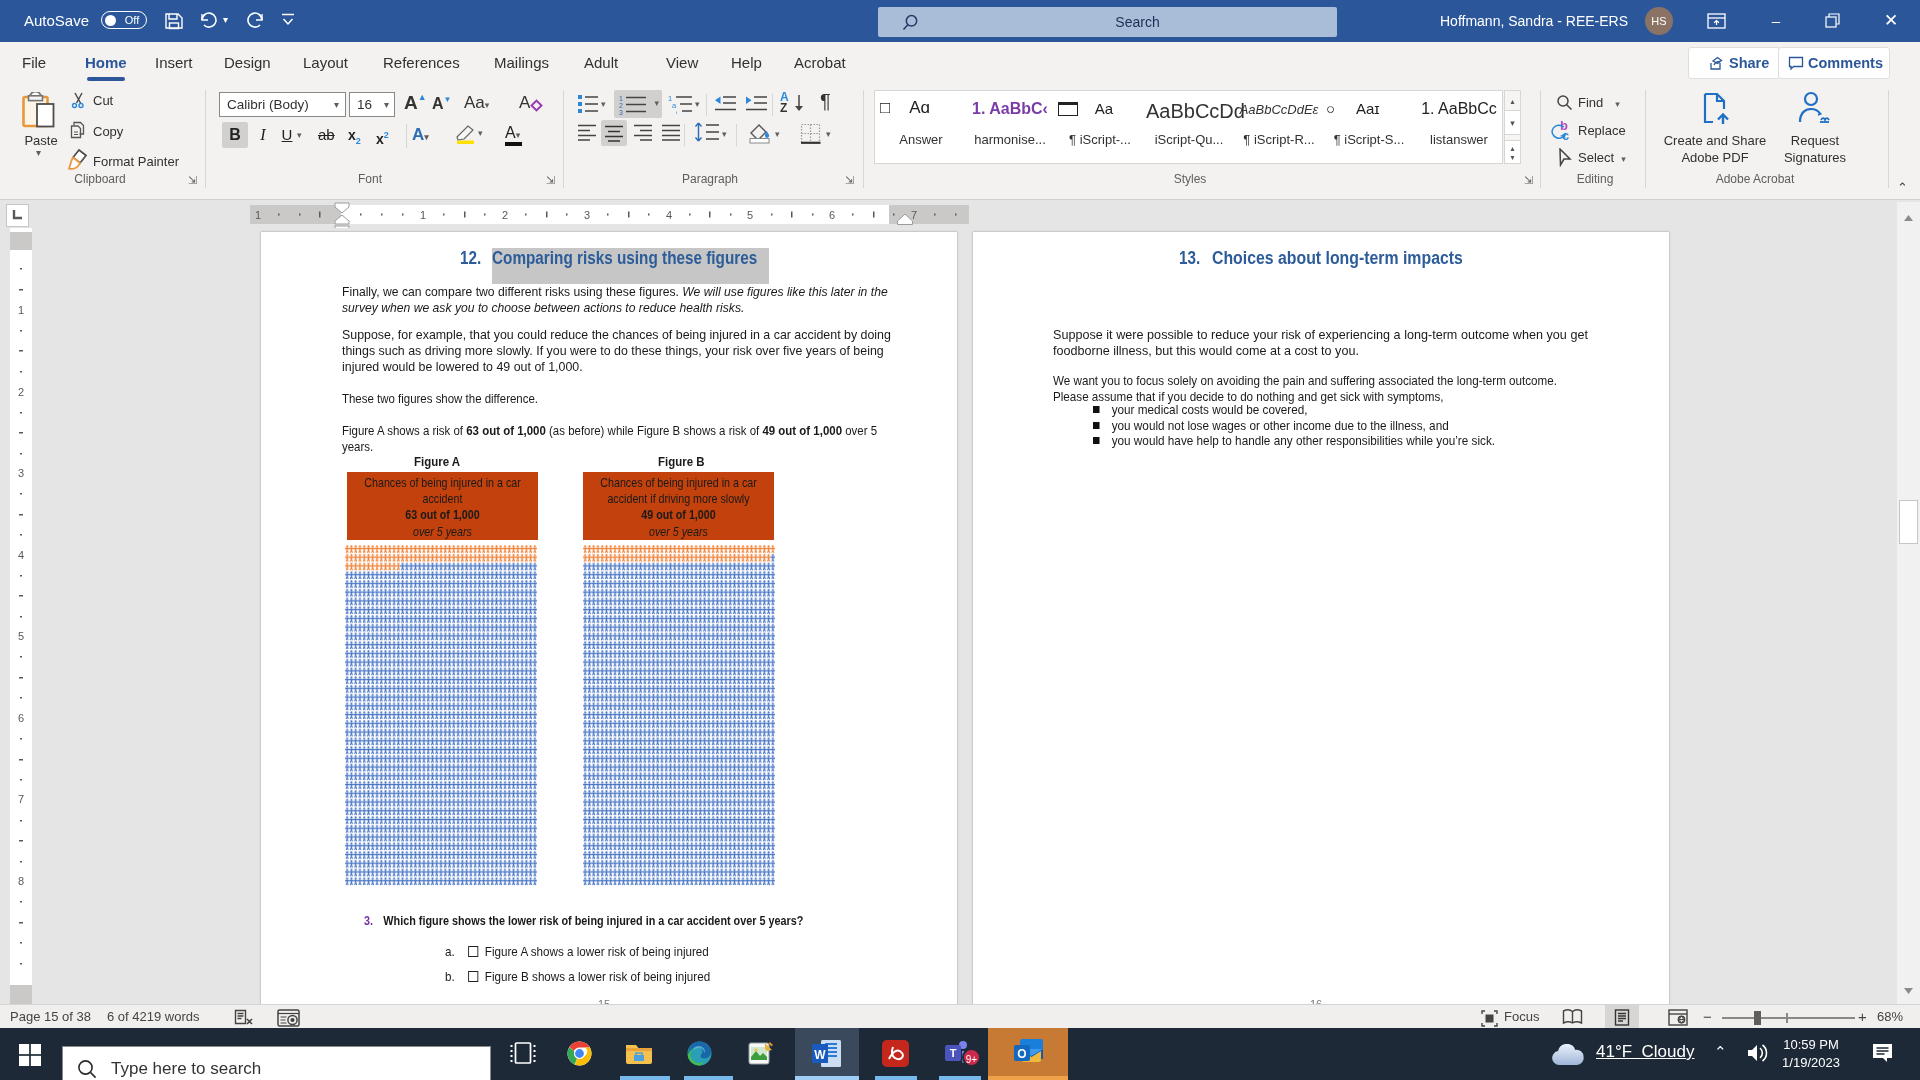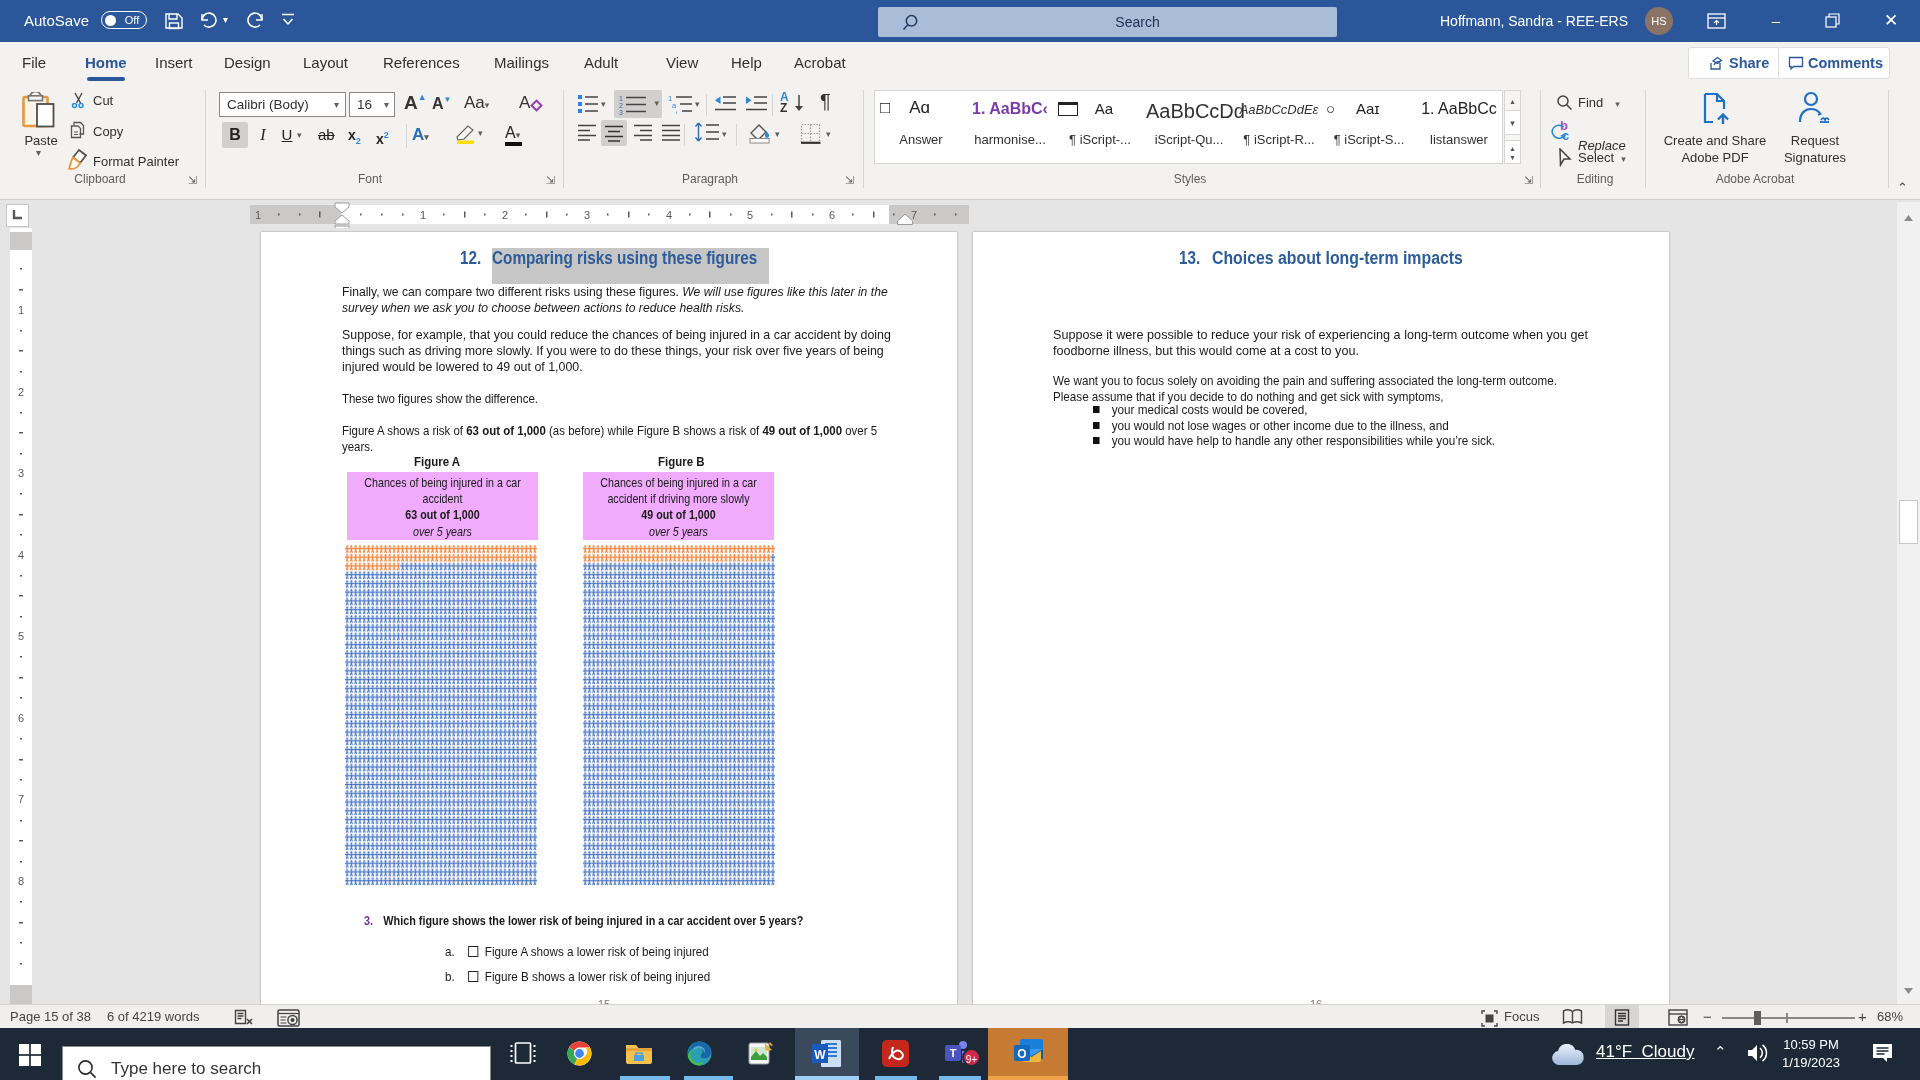--- a/index.html
+++ b/index.html
@@ -44,21 +44,21 @@
   .page { position:absolute; top:4px; width:696px; height:900px; background:#fff; box-shadow:0 0 2px rgba(0,0,0,.35); }
   #vruler { position:absolute; left:10px; top:0px; width:22px; height:776px; background:#fff; }
   #vscroll { position:absolute; left:1897px; top:202px; width:23px; height:802px; background:#f1f1f1; }
 
   
   .hd { font-size:18px; font-weight:bold; color:#2d5c9a; transform:scaleX(0.85); transform-origin:0 0; white-space:nowrap; }
   .body { font-size:12.6px; color:#1a1a1a; line-height:16px; }
   #rp1,#rp2,#rbul { line-height:15.5px; }
   .c { transform:scaleX(0.91); transform-origin:0 0; white-space:nowrap; }
   .jline { text-align:justify; text-align-last:justify; white-space:normal; height:15.5px; overflow:hidden; }
-  .figbox { width:191px; height:68px; background:#f0abfc; }
+  .figbox { width:191px; height:68px; background:#c2410c; }
   .c2 { font-size:12.6px; color:#1a1a1a; line-height:16.2px; text-align:center; transform:scaleX(0.85); transform-origin:50% 0; white-space:nowrap; padding-top:3px; }
   .cbx { display:inline-block; width:11px; height:11px; border:1.3px solid #222; vertical-align:-1px; margin-right:4px; }
   .sqb { display:inline-block; width:7px; height:7px; background:#111; vertical-align:1px; }
 
   
   #statusbar { left:0; top:1004px; width:1920px; height:24px; background:#f0efee; border-top:1px solid #d6d4d2; font-size:13px; color:#444; }
 
   
   #taskbar { left:0; top:1028px; width:1920px; height:52px; background:#1d2936; }
   #tbsearch { position:absolute; left:62px; top:4px; width:429px; height:46px; background:#fff; border:1px solid #8a8a8a; color:#333; font-size:17px; line-height:44px;margin-top:14px; }
@@ -312,21 +312,21 @@
       </svg>
     <div class="ribtxt" style="left:1578px;top:11px;">Find<span style="margin-left:12px;font-size:9px;color:#605e5c">▾</span></div>
     <div class="abs" style="left:1553px;top:37px;width:22px;height:22px;">
       <span style="position:absolute;left:7px;top:-3px;font-size:13px;font-weight:bold;color:#b14ec0;">b</span>
       <span style="position:absolute;left:9px;top:7px;font-size:13px;font-weight:bold;color:#2b88d8;">c</span>
       <svg style="position:absolute;left:-2px;top:2px" width="16" height="18" viewBox="0 0 16 18" fill="none" stroke="#2b88d8" stroke-width="1.5">
           <path d="M13 4 a7 6.5 0 1 0 2 6"></path>
           <path d="M9 13 l4.5-2.5 1 4.5 z" fill="#2b88d8" stroke="none"></path>
         </svg>
     </div>
-    <div class="ribtxt" style="left:1578px;top:54px;font-style:italic;">Replace</div>
+    <div class="ribtxt" style="left:1578px;top:39px;">Replace</div>
     <svg class="abs" style="left:1557px;top:64px" width="15" height="19" viewBox="0 0 15 19">
         <path d="M3 1 l10 10 h-6 l-3.5 6 z" fill="none" stroke="#444" stroke-width="1.5"></path>
       </svg>
     <div class="ribtxt" style="left:1578px;top:66px;">Select<span style="margin-left:7px;font-size:9px;color:#605e5c">▾</span></div>
     <div class="glabel" style="left:1545px;width:100px;">Editing</div>
     <div class="gdiv" style="left:1645px;"></div>
 
     <svg class="abs" style="left:1697px;top:6px" width="36" height="36" viewBox="0 0 36 36" fill="none" stroke="#1f6fc4" stroke-width="2.2">
       <path d="M8 4 h12 l7 7 v8"></path>
         <path d="M20 4 v7 h7"></path>

